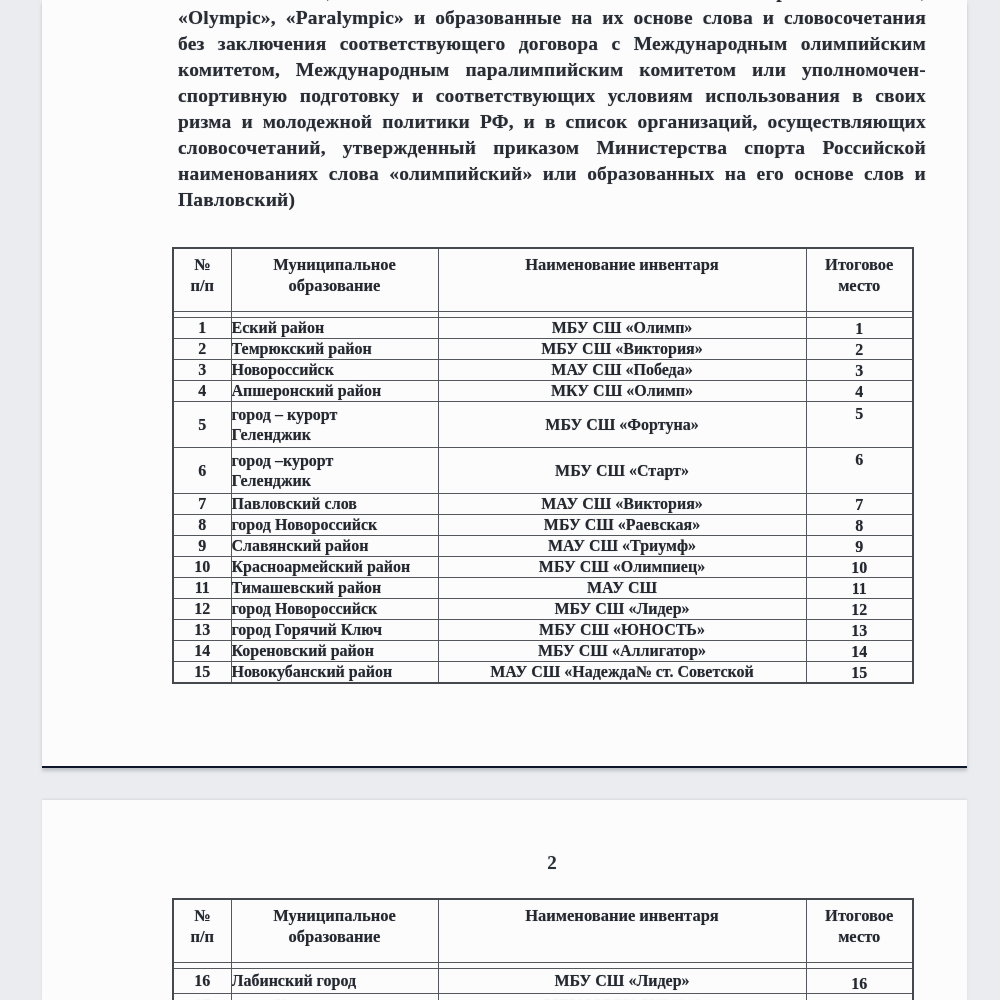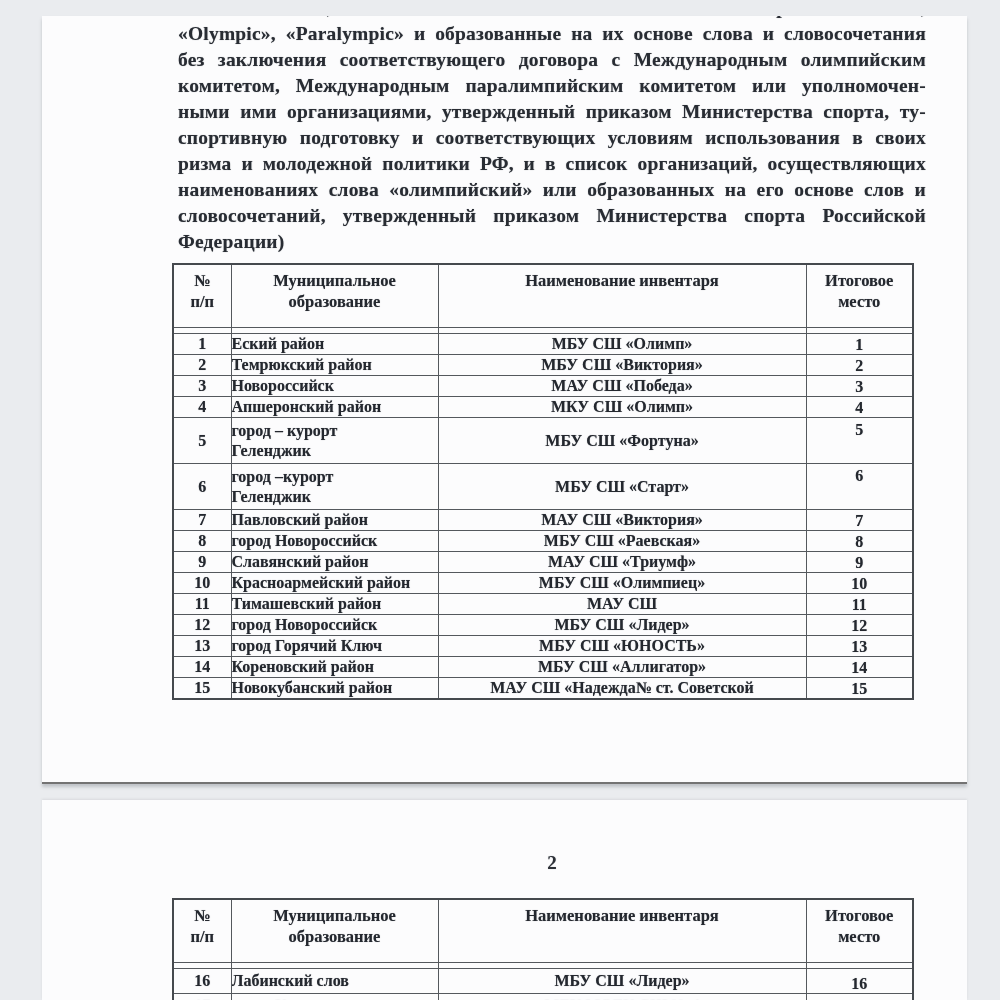--- a/index.html
+++ b/index.html
@@ -12,23 +12,23 @@
     font-family: "Liberation Serif", serif;
   }
   .page {
     position: absolute;
     left: 42px;
     width: 925px;
     background: #fcfcfd;
     overflow: hidden;
   }
   #page1 {
-    top: 16px;
+    top: 0;
     height: 766px;
-    border-bottom: 2px solid #737373;
+    border-bottom: 2px solid #0f172a;
     box-shadow: 0 3px 3px rgba(140,146,153,0.45);
   }
   #page2 {
     top: 800px;
     height: 200px;
     box-shadow: 0 -1px 2px rgba(180,184,189,0.35);
   }
   .para {
     position: absolute;
     left: 136px;
@@ -128,26 +128,25 @@
 </head>
 <body>
 
 <div class="page" id="page1">
 
   <div class="para">
     <div class="pline">«Олимпийский», «Паралимпийский»,</div>
     <div class="pline">«Olympic», «Paralympic» и образованные на их основе слова и словосочетания</div>
     <div class="pline">без заключения соответствующего договора с Международным олимпийским</div>
     <div class="pline">комитетом, Международным паралимпийским комитетом или уполномочен-</div>
-    <div class="pline">ными ими организациями, утвержденный приказом Министерства спорта, ту-</div>
     <div class="pline">спортивную подготовку и соответствующих условиям использования в своих</div>
     <div class="pline">ризма и молодежной политики РФ, и в список организаций, осуществляющих</div>
+    <div class="pline">словосочетаний, утвержденный приказом Министерства спорта Российской</div>
     <div class="pline">наименованиях слова «олимпийский» или образованных на его основе слов и</div>
-    <div class="pline">словосочетаний, утвержденный приказом Министерства спорта Российской</div>
-    <div class="pline last">Федерации)</div>
+    <div class="pline last">Павловский)</div>
   </div>
 
   <table class="doc" id="table1">
     <colgroup>
       <col class="col-num">
         <col class="col-mun">
         <col class="col-name">
         <col class="col-place">
     </colgroup>
     <tbody>
@@ -199,21 +198,21 @@
     </tr>
     <tr class="r-d">
       <td class="c-num">6</td>
       <td class="c-mun">город –курорт
 Геленджик</td>
       <td class="c-name">МБУ СШ «Старт»</td>
       <td class="c-place">6</td>
     </tr>
     <tr class="r-s">
       <td class="c-num">7</td>
-      <td class="c-mun">Павловский район</td>
+      <td class="c-mun">Павловский слов</td>
       <td class="c-name">МАУ СШ «Виктория»</td>
       <td class="c-place">7</td>
     </tr>
     <tr class="r-s">
       <td class="c-num">8</td>
       <td class="c-mun">город Новороссийск</td>
       <td class="c-name">МБУ СШ «Раевская»</td>
       <td class="c-place">8</td>
     </tr>
     <tr class="r-s">
@@ -283,21 +282,21 @@
 место</th>
     </tr>
     <tr class="spacer">
           <td></td>
           <td></td>
           <td></td>
           <td></td>
         </tr>
     <tr class="r-s">
       <td class="c-num">16</td>
-      <td class="c-mun">Лабинский слов</td>
+      <td class="c-mun">Лабинский город</td>
       <td class="c-name">МБУ СШ «Лидер»</td>
       <td class="c-place">16</td>
     </tr>
     <tr class="r-s">
       <td class="c-num">17</td>
       <td class="c-mun">город Краснодар</td>
       <td class="c-name">МБУ МОГК СШ № 4</td>
       <td class="c-place">17</td>
     </tr>
   </tbody>

